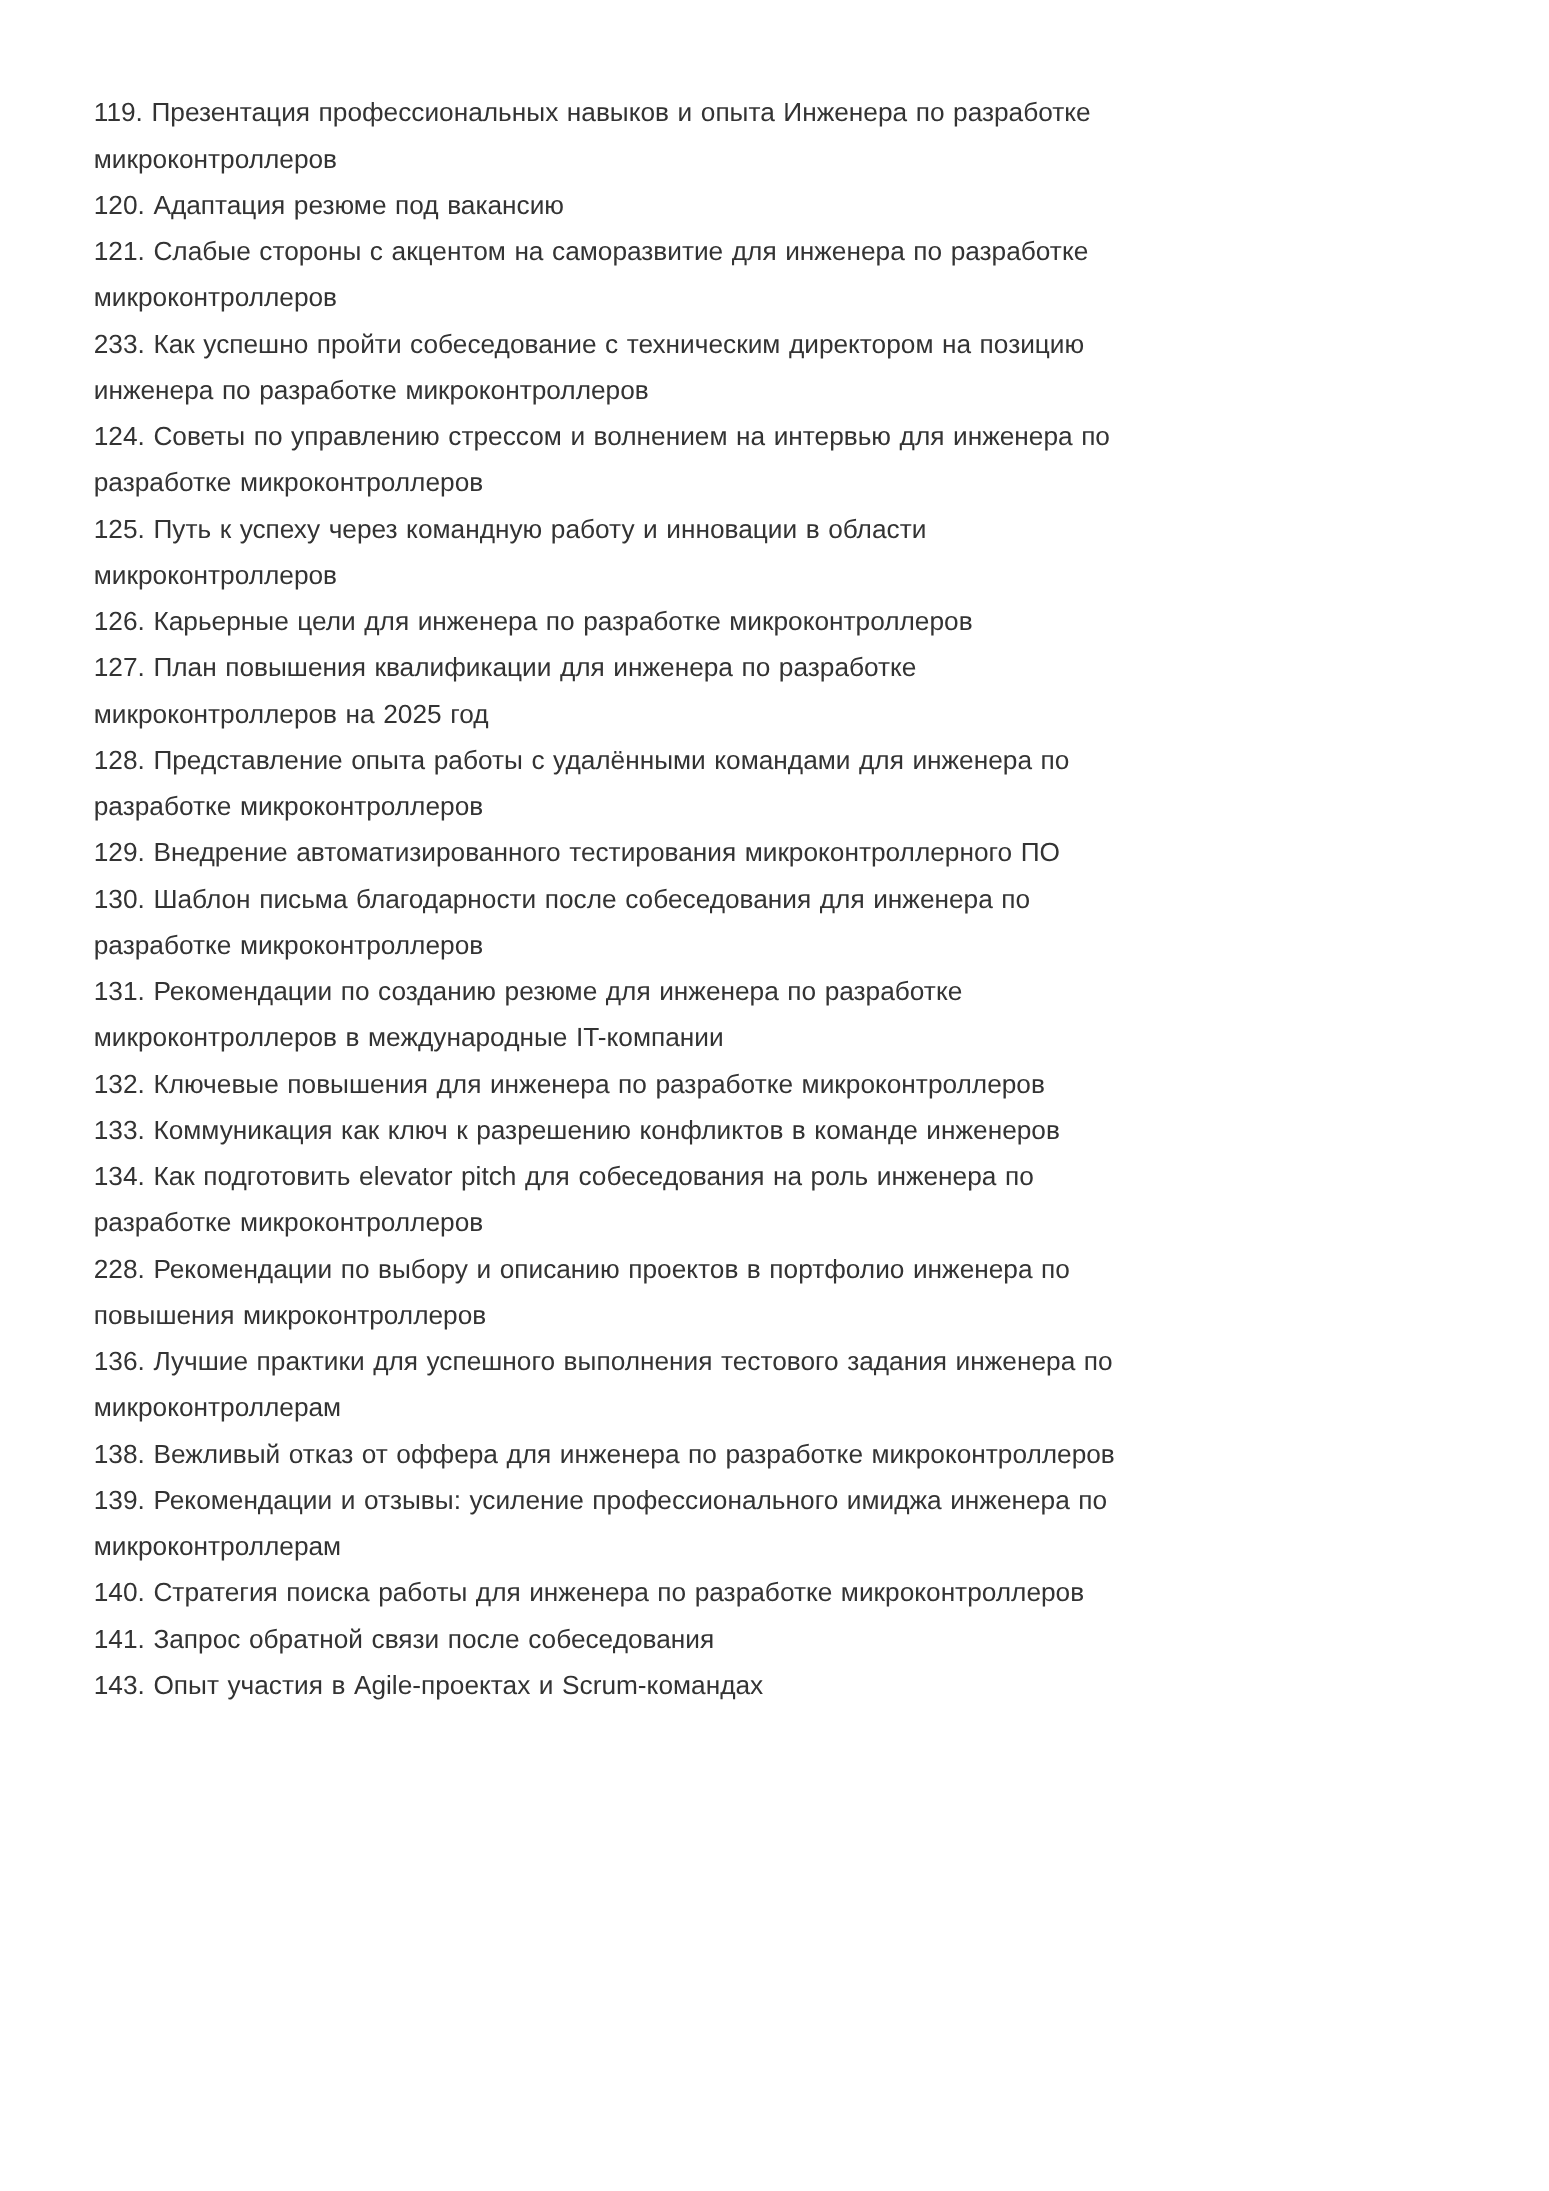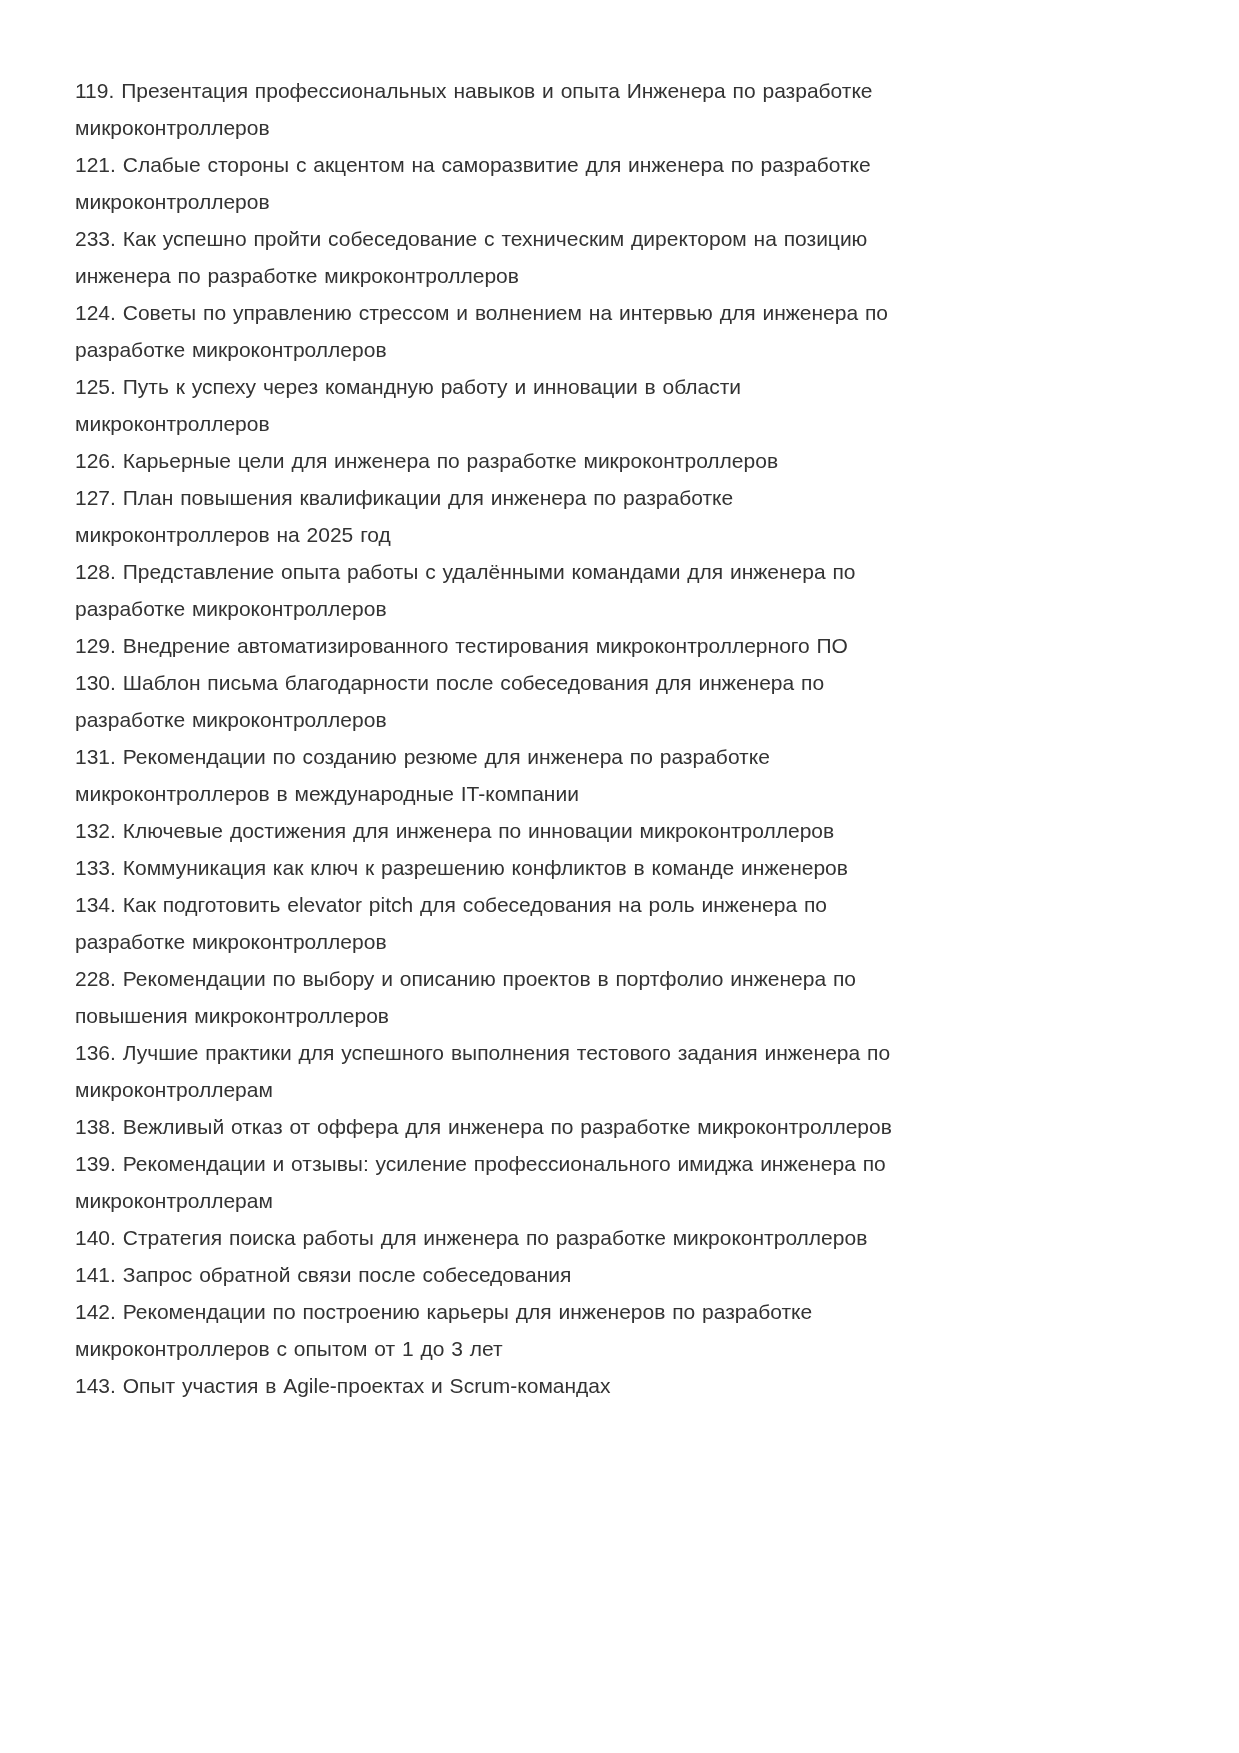--- a/index.html
+++ b/index.html
@@ -28,35 +28,35 @@
     color: #333333;
     word-spacing: 1px;
   }
 </style>
 </head>
 <body>
 
 <div class="page">
   <div class="topic-list">
       <p class="topic-item"><span>119.</span> <span>Презентация профессиональных навыков и опыта Инженера по разработке микроконтроллеров</span></p>
+      <p class="topic-item"><span>120.</span> <span>Адаптация резюме под вакансию</span></p>
       <p class="topic-item"><span>121.</span> <span>Слабые стороны с акцентом на саморазвитие для инженера по разработке микроконтроллеров</span></p>
       <p class="topic-item"><span>233.</span> <span>Как успешно пройти собеседование с техническим директором на позицию инженера по разработке микроконтроллеров</span></p>
       <p class="topic-item"><span>124.</span> <span>Советы по управлению стрессом и волнением на интервью для инженера по разработке микроконтроллеров</span></p>
       <p class="topic-item"><span>125.</span> <span>Путь к успеху через командную работу и инновации в области микроконтроллеров</span></p>
       <p class="topic-item"><span>126.</span> <span>Карьерные цели для инженера по разработке микроконтроллеров</span></p>
       <p class="topic-item"><span>127.</span> <span>План повышения квалификации для инженера по разработке микроконтроллеров на 2025 год</span></p>
       <p class="topic-item"><span>128.</span> <span>Представление опыта работы с удалёнными командами для инженера по разработке микроконтроллеров</span></p>
       <p class="topic-item"><span>129.</span> <span>Внедрение автоматизированного тестирования микроконтроллерного ПО</span></p>
       <p class="topic-item"><span>130.</span> <span>Шаблон письма благодарности после собеседования для инженера по разработке микроконтроллеров</span></p>
       <p class="topic-item"><span>131.</span> <span>Рекомендации по созданию резюме для инженера по разработке микроконтроллеров в международные IT-компании</span></p>
-      <p class="topic-item"><span>132.</span> <span>Ключевые достижения для инженера по инновации микроконтроллеров</span></p>
+      <p class="topic-item"><span>132.</span> <span>Ключевые повышения для инженера по разработке микроконтроллеров</span></p>
       <p class="topic-item"><span>133.</span> <span>Коммуникация как ключ к разрешению конфликтов в команде инженеров</span></p>
       <p class="topic-item"><span>134.</span> <span>Как подготовить elevator pitch для собеседования на роль инженера по разработке микроконтроллеров</span></p>
       <p class="topic-item"><span>228.</span> <span>Рекомендации по выбору и описанию проектов в портфолио инженера по повышения микроконтроллеров</span></p>
       <p class="topic-item"><span>136.</span> <span>Лучшие практики для успешного выполнения тестового задания инженера по микроконтроллерам</span></p>
       <p class="topic-item"><span>138.</span> <span>Вежливый отказ от оффера для инженера по разработке микроконтроллеров</span></p>
       <p class="topic-item"><span>139.</span> <span>Рекомендации и отзывы: усиление профессионального имиджа инженера по микроконтроллерам</span></p>
       <p class="topic-item"><span>140.</span> <span>Стратегия поиска работы для инженера по разработке микроконтроллеров</span></p>
       <p class="topic-item"><span>141.</span> <span>Запрос обратной связи после собеседования</span></p>
-      <p class="topic-item"><span>142.</span> <span>Рекомендации по построению карьеры для инженеров по разработке микроконтроллеров с опытом от 1 до 3 лет</span></p>
       <p class="topic-item"><span>143.</span> <span>Опыт участия в Agile-проектах и Scrum-командах</span></p>
     </div>
 </div>
 
 </body></html>

